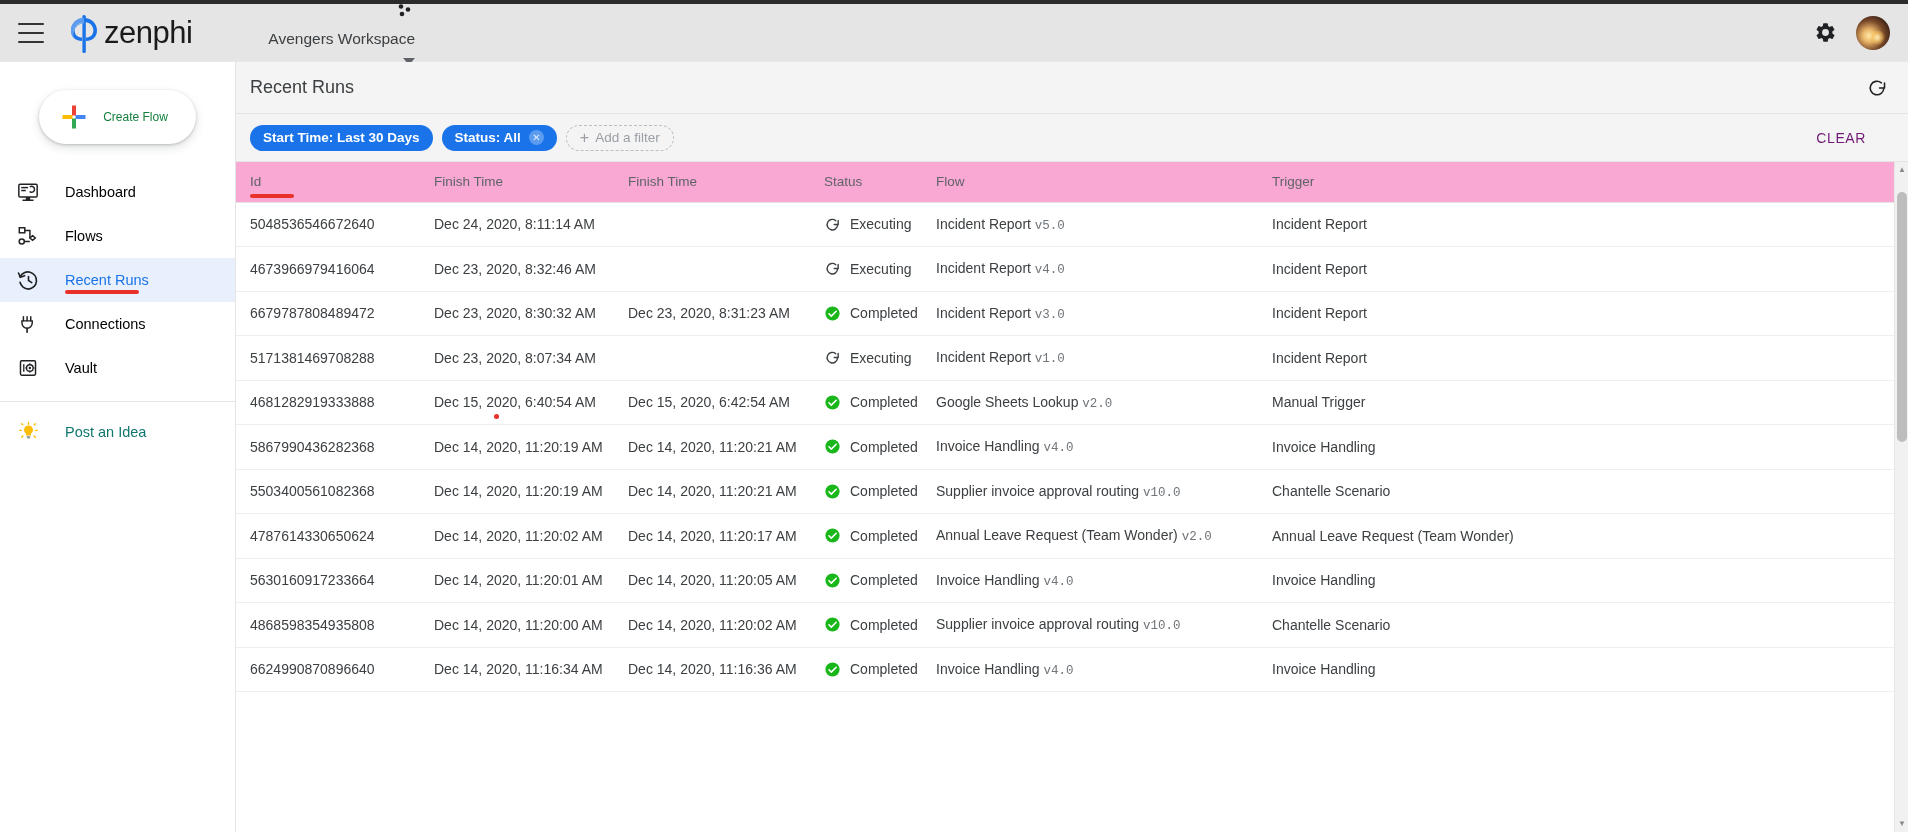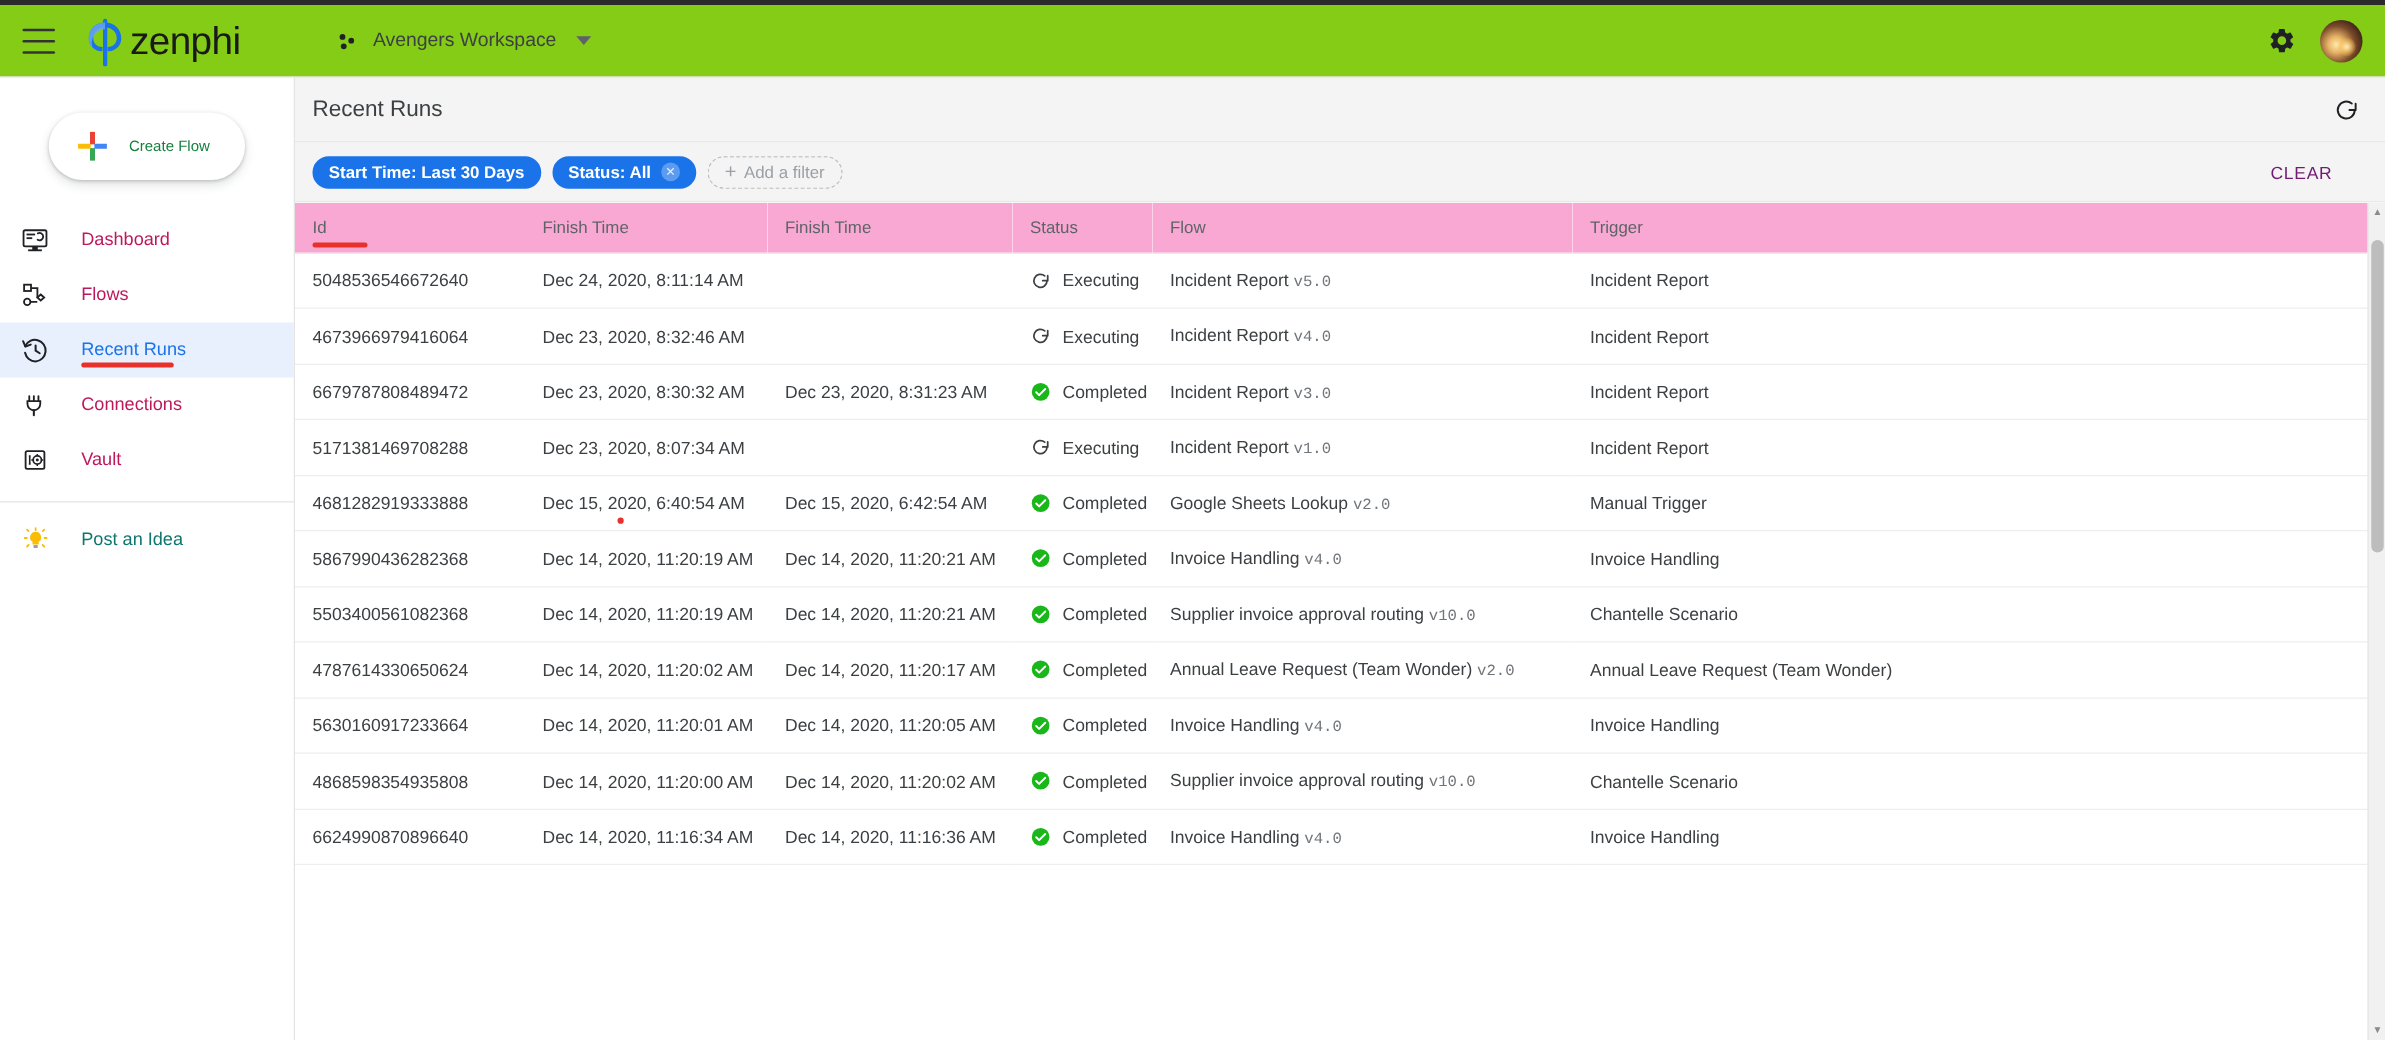--- a/index.html
+++ b/index.html
@@ -15,21 +15,21 @@
   .chrome-strip {
     height: 4px; width: 100%;
     background: #2b2b2b;
   }
 
   
   .topbar {
     height: 58px;
     display: flex;
     align-items: center;
-    background: #84cc16;
+    background: #e5e5e5;
     border-bottom: 1px solid #e8e8e8;
     padding: 0 22px 0 18px;
     position: relative;
   }
   .hamburger {
     width: 26px; height: 20px;
     display: flex; flex-direction: column; justify-content: space-between;
     cursor: pointer;
     margin-right: 22px;
   }
@@ -39,23 +39,24 @@
     display: flex; align-items: center; gap: 2px;
     cursor: pointer;
   }
   .brand-mark { width: 36px; height: 40px; }
   .brand-text {
     font-size: 31px; font-weight: 400; color: #1a1a1a;
     letter-spacing: -0.5px; line-height: 1;
   }
 
   .ws-select {
-    display: flex; align-items: center; gap: 10px;
+    display: flex; align-items: flex-end; gap: 10px;
     margin-left: 76px;
     cursor: pointer;
+    flex-direction: column;
   }
   .ws-dots { width: 20px; height: 20px; }
   .ws-label { font-size: 15.5px; color: #3c4043; }
   .ws-caret {
     width: 0; height: 0;
     border-left: 6px solid transparent;
     border-right: 6px solid transparent;
     border-top: 7px solid #5f6368;
     margin-left: 6px;
   }
@@ -111,21 +112,21 @@
     padding-left: 13px;
     cursor: pointer;
     position: relative;
   }
   .nav-item .nav-ico {
     width: 30px; height: 26px;
     display: flex; align-items: center; justify-content: center;
     margin-right: 22px;
     flex: 0 0 auto;
   }
-  .nav-label { font-size: 14.5px; color: #be185d; }
+  .nav-label { font-size: 14.5px; color: #000000; }
   .nav-item.active { background: #e8f0fe; }
   .nav-item.active .nav-label { color: #1a73e8; }
   .nav-item.idea .nav-label { color: #0f766e; }
   .nav-divider { height: 1px; background: #e4e4e4; margin: 11px 0 8px; }
 
   
   .ann-underline {
     position: absolute;
     height: 4px; border-radius: 3px;
     background: #e8312b;

